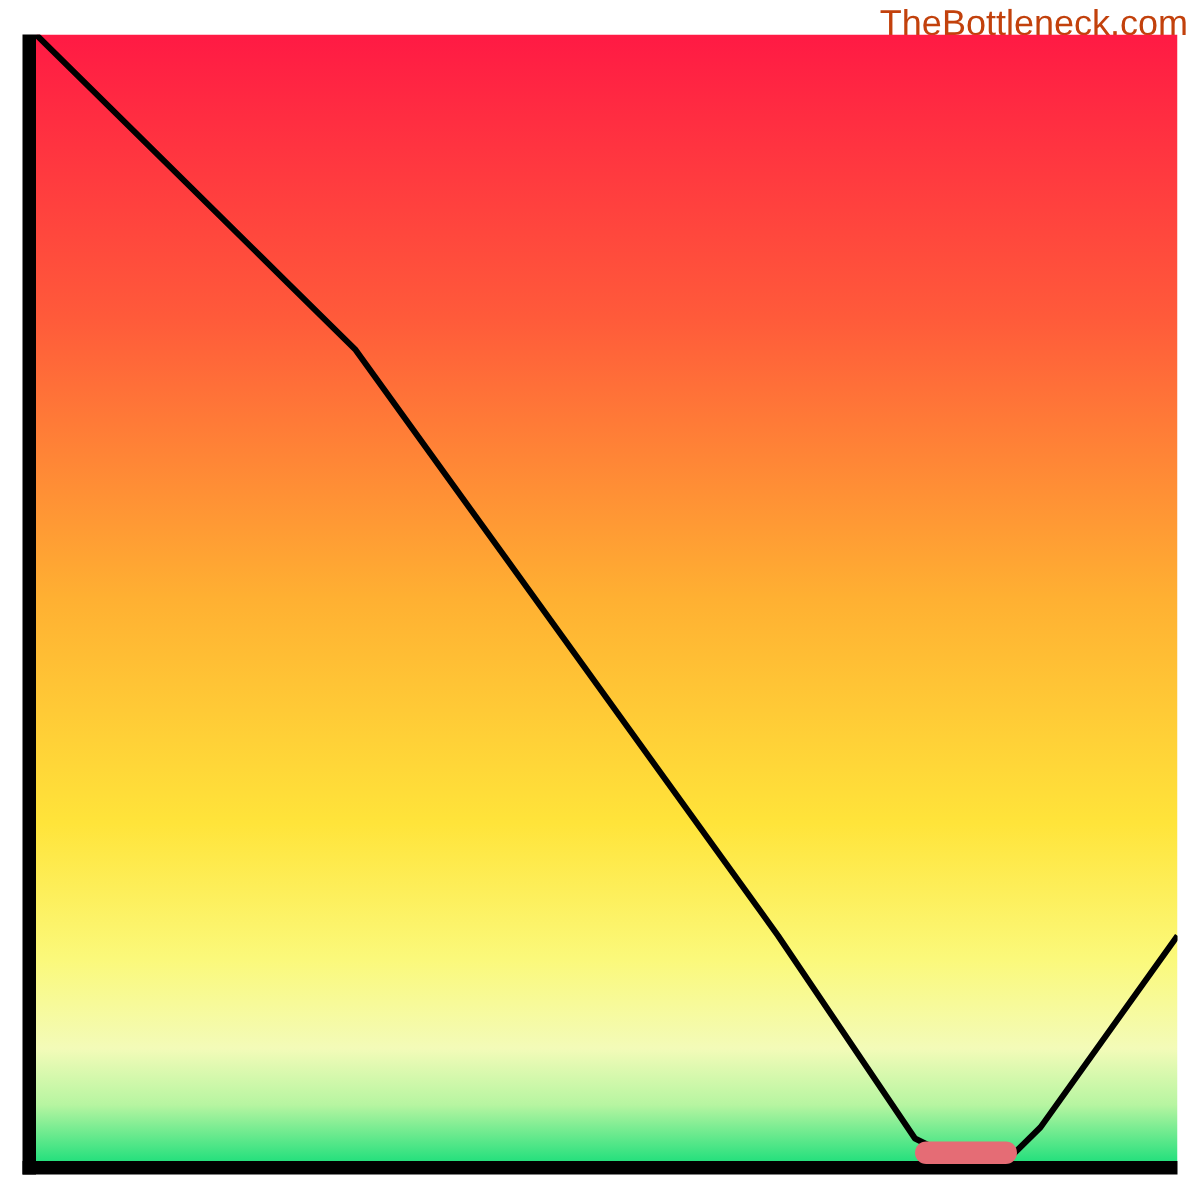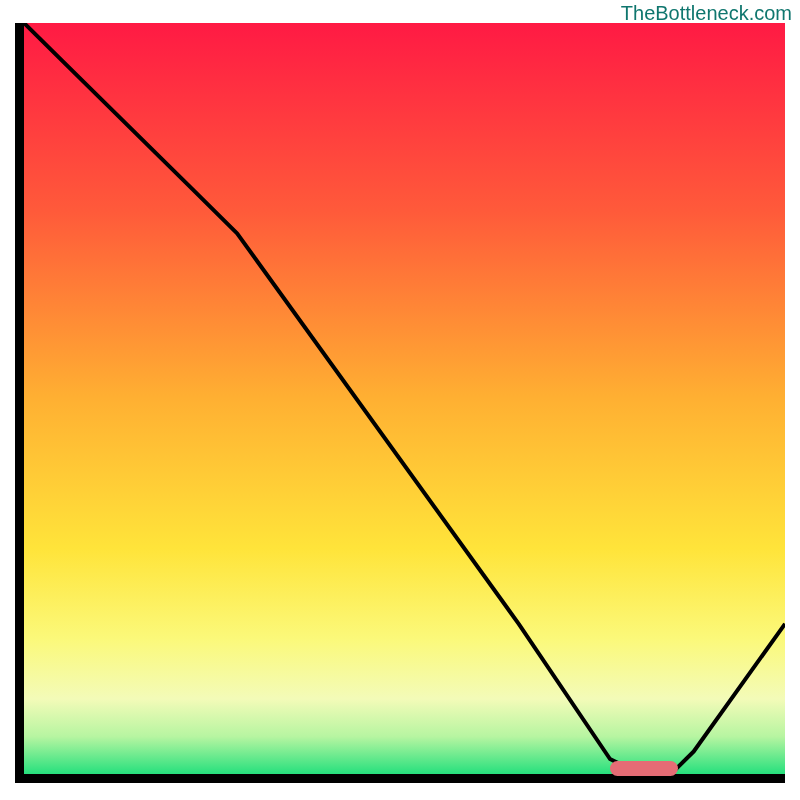--- a/index.html
+++ b/index.html
@@ -8,22 +8,22 @@
     width: 800px;
     height: 800px;
     background: #ffffff;
     position: relative;
     font-family: Arial, sans-serif;
   }
   .watermark {
     position: absolute;
     top: 2px;
     right: 8px;
-    color: #0f766e;
-    font-size: 20px;
+    color: #c2410c;
+    font-size: 24px;
     font-weight: 500;
   }
   .plot-frame {
     position: absolute;
     top: 23px;
     left: 15px;
     width: 770px;
     height: 760px;
     border-left: 9px solid #000;
     border-bottom: 9px solid #000;

